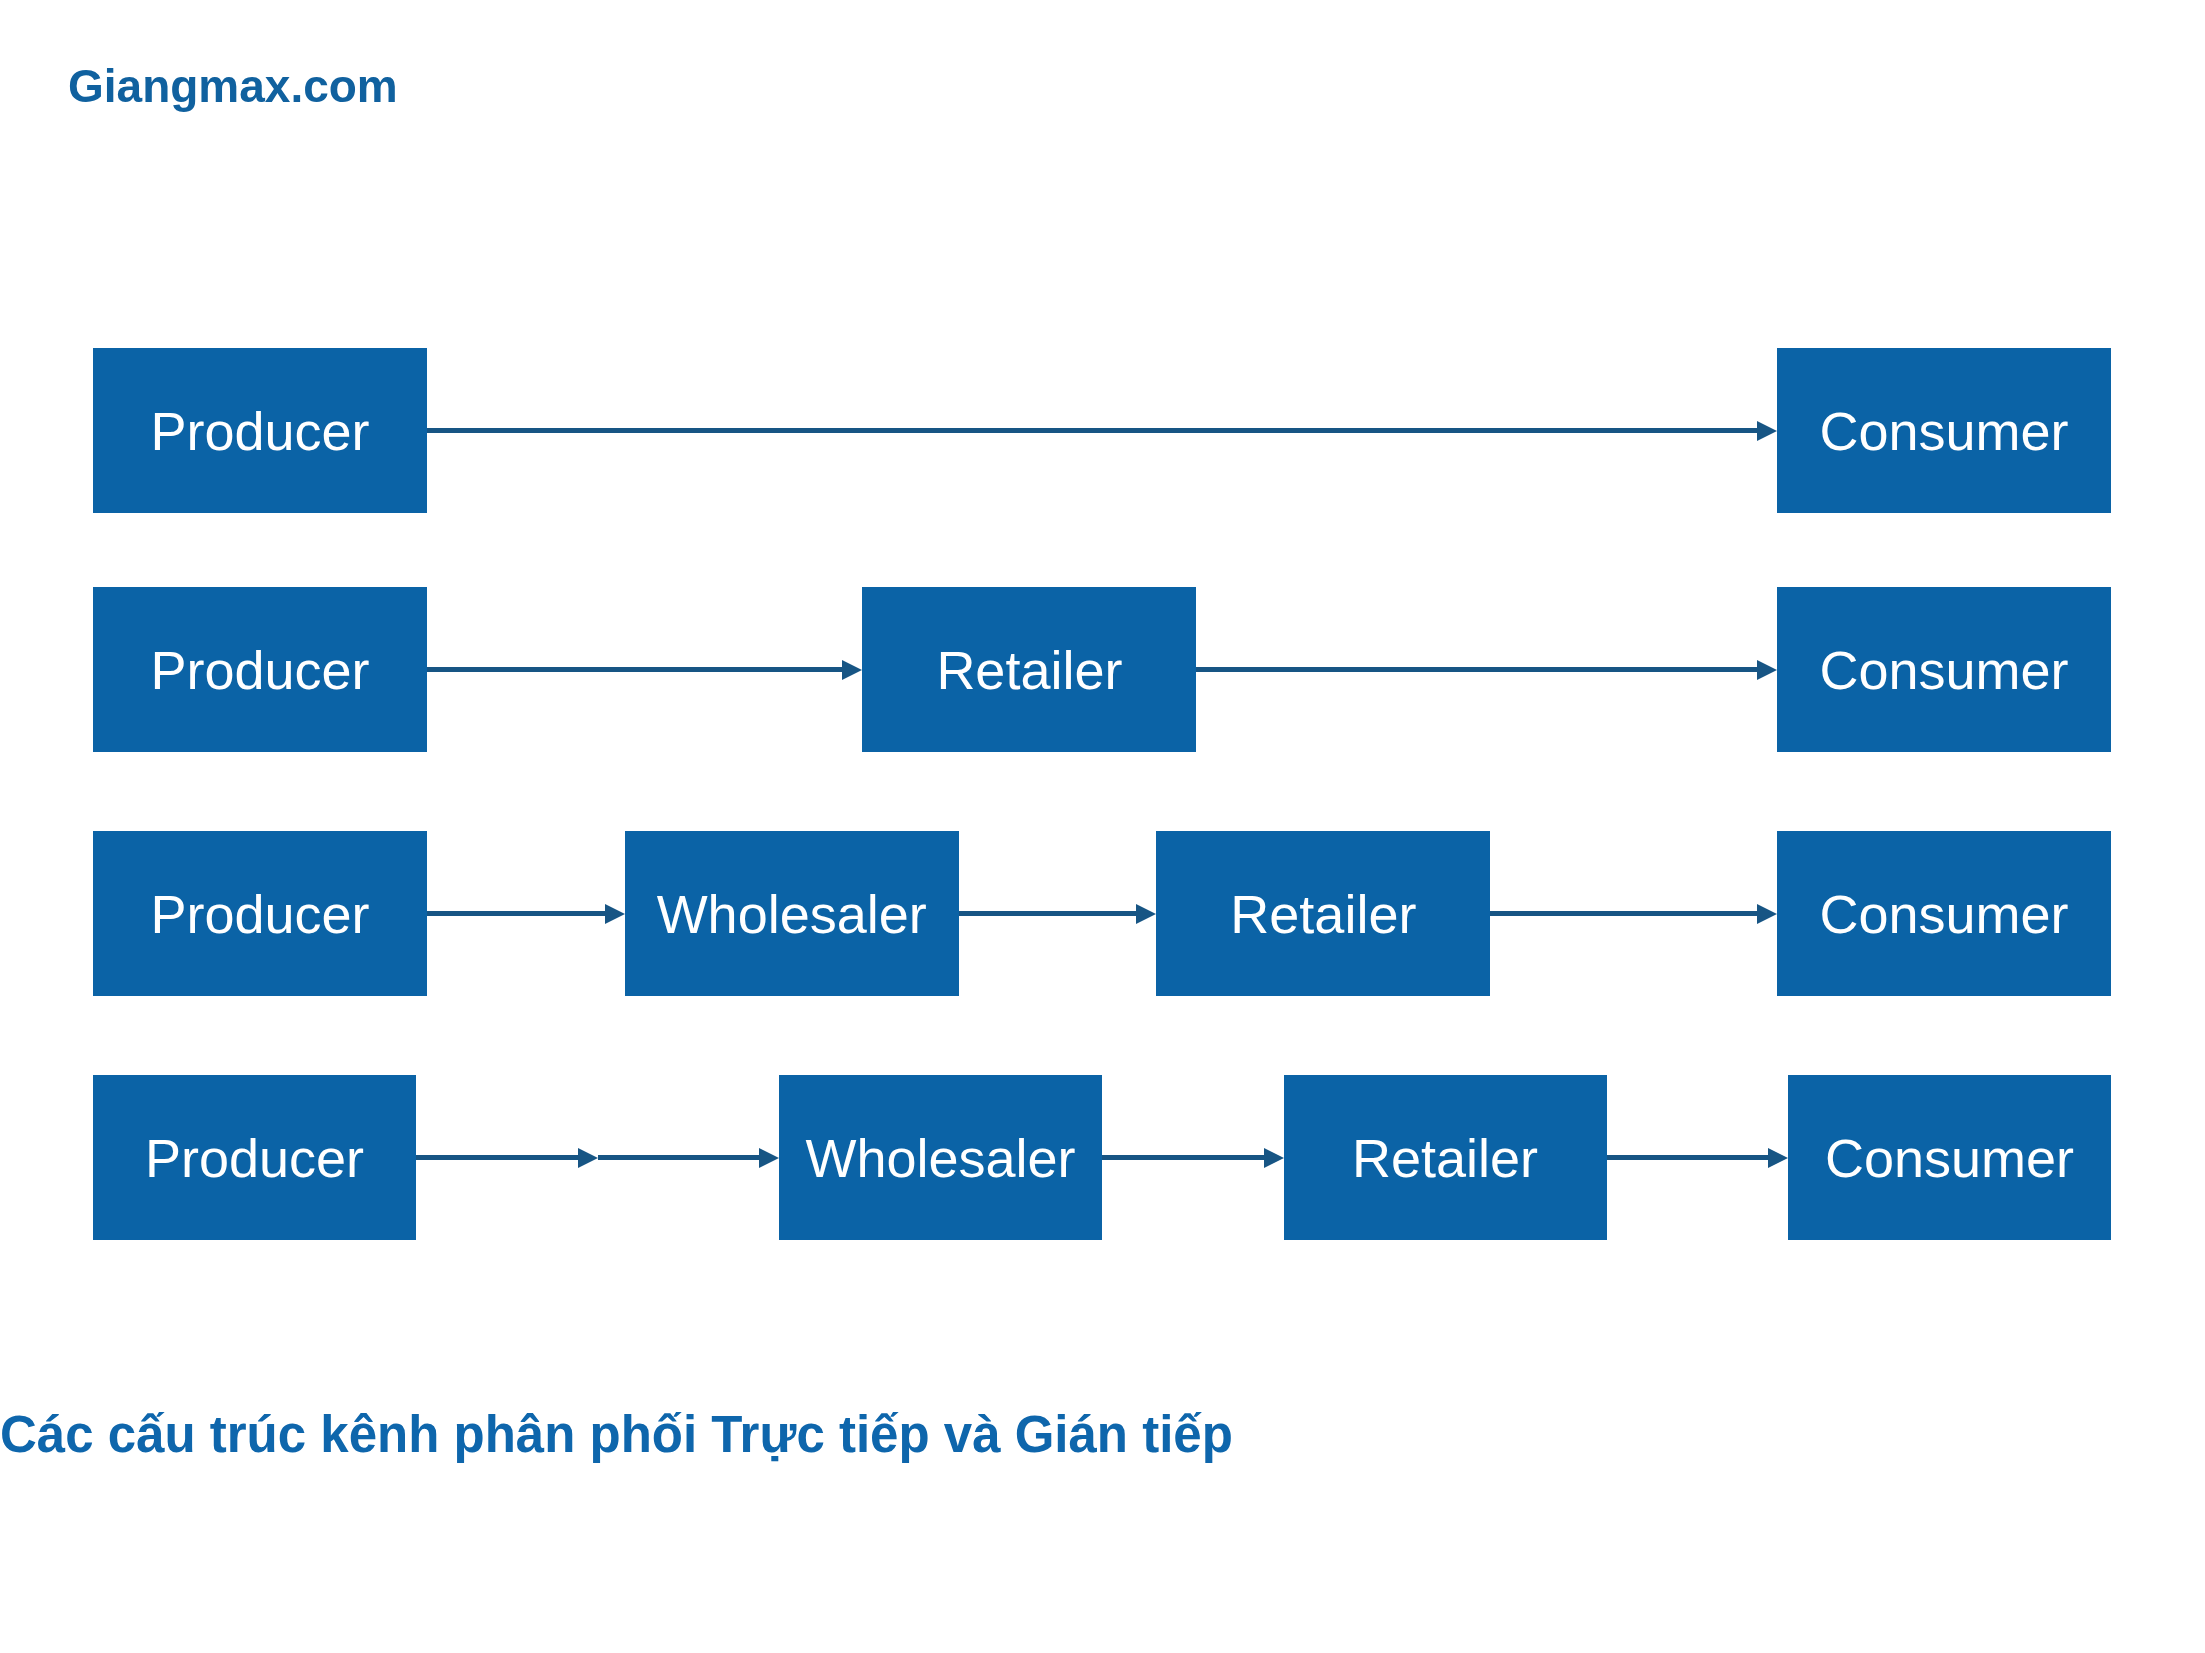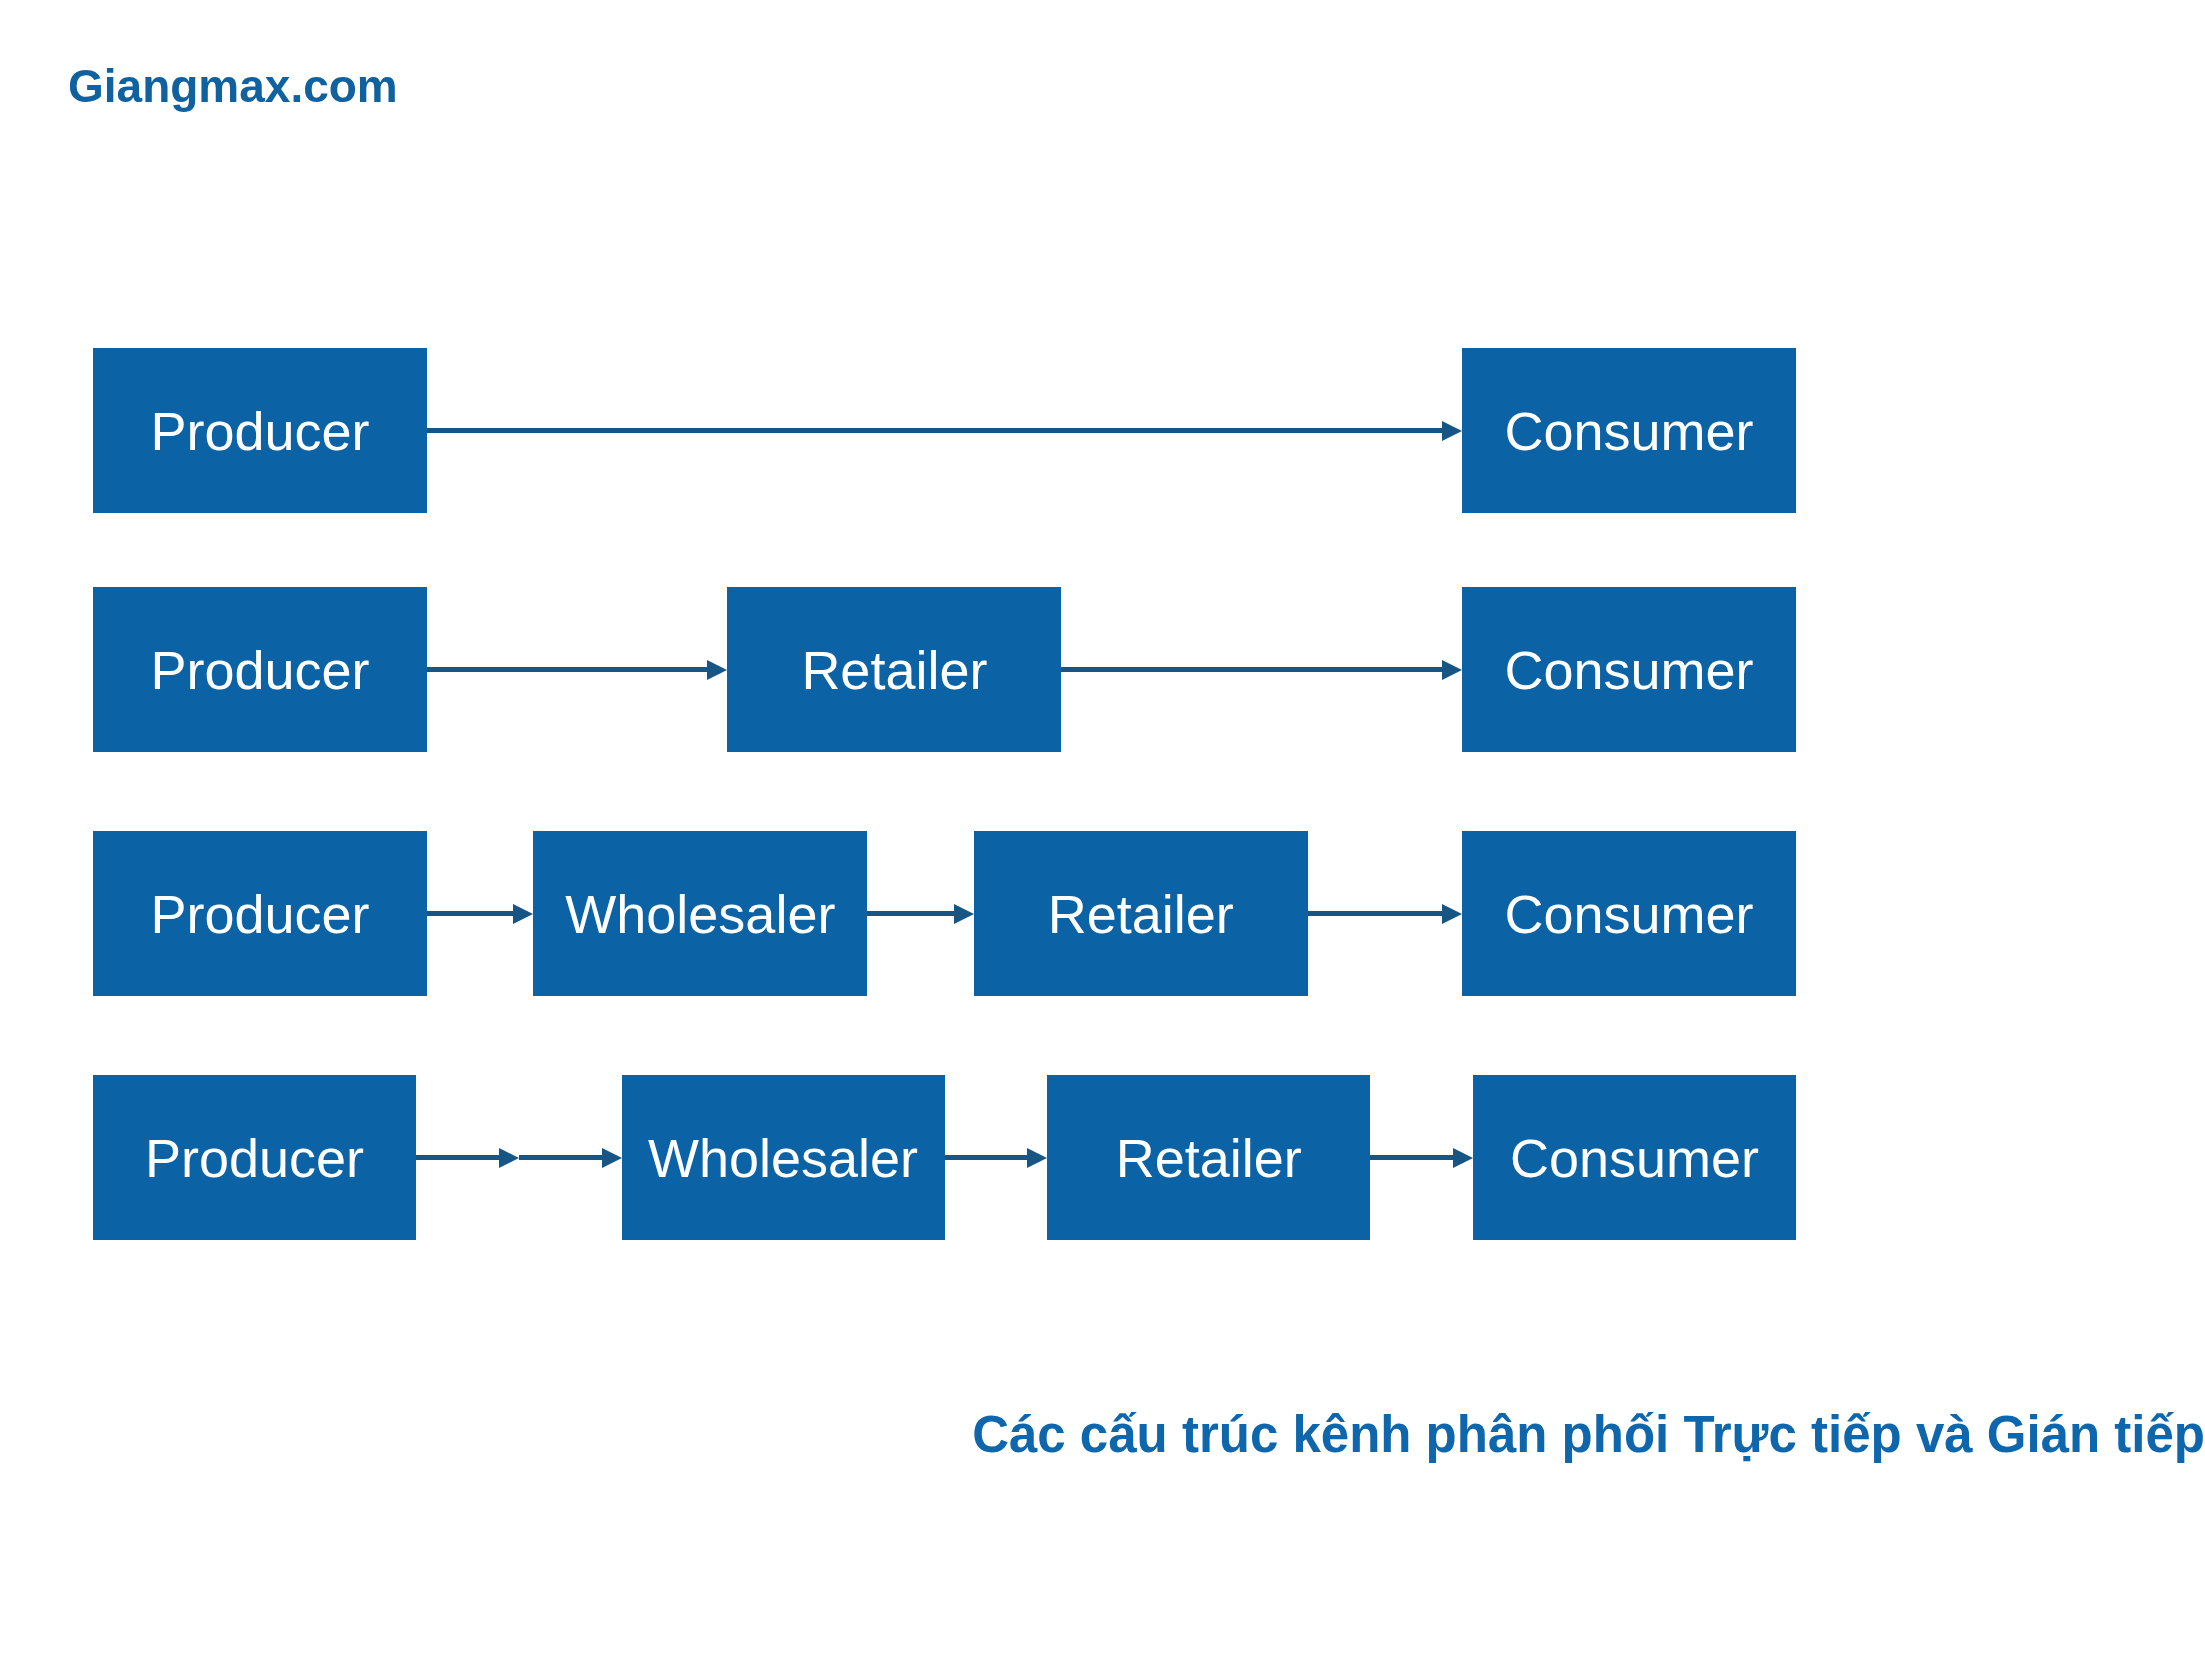--- a/index.html
+++ b/index.html
@@ -24,21 +24,21 @@
     top: 59px;
     font-size: 46px;
     font-weight: bold;
     color: var(--logo-text, #10619F);
     white-space: nowrap;
     margin-left: 9px;
   }
   .row {
     position: absolute;
     left: 93px;
-    width: 1703px;
+    width: 2018px;
     height: 165px;
     display: flex;
     align-items: stretch;
   }
   #row-1 { top: 348px; }
   #row-2 { top: 587px; }
   #row-3 { top: 831px; }
   #row-4 { top: 1075px; }
   .box {
     flex: none;
@@ -71,21 +71,21 @@
     height: 0;
     border-top: 10.3px solid transparent;
     border-bottom: 10.3px solid transparent;
     border-left: 20.6px solid var(--arrow, #175584);
   }
   .caption {
     position: absolute;
     left: 0;
     width: 100%;
     top: 1405px;
-    text-align: right;
+    text-align: left;
     font-size: 51px;
     font-weight: bold;
     color: var(--caption-text, #0E66AC);
     white-space: nowrap;
   }
 </style>
 </head>
 <body>
 
 <div class="canvas">

